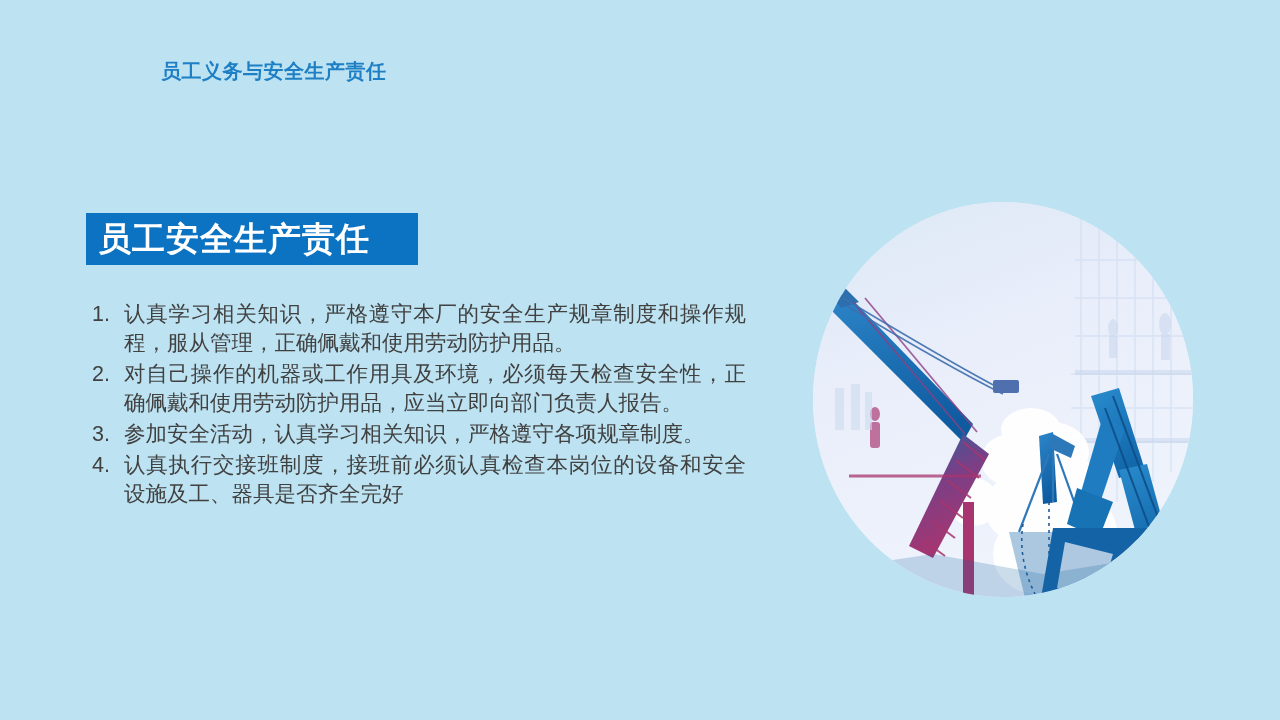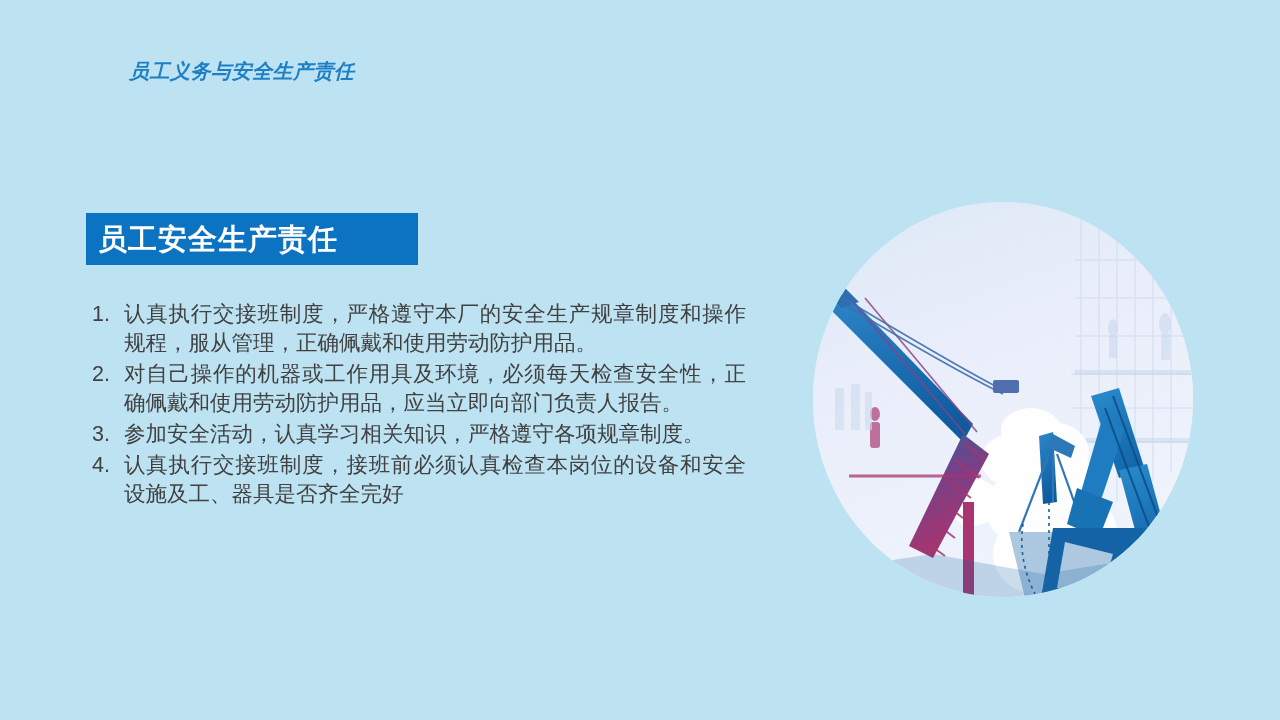--- a/index.html
+++ b/index.html
@@ -18,25 +18,24 @@
 
   .slide {
     position: absolute;
     inset: 0;
     background: #bde3f2;
   }
 
   
   .slide-header {
     position: absolute;
-    left: 129px;
+    left: 161px;
     top: 57px;
     width: 600px;
     height: 30px;
-    font-style: italic;
   }
   .slide-header .header-title {
     font-size: 20px;
     font-weight: bold;
     color: #1f7fc4;
     letter-spacing: 0.5px;
     line-height: 28px;
     white-space: nowrap;
   }
 
@@ -48,21 +47,21 @@
     width: 332px;
     height: 52px;
     background: #0c73c2;
     display: flex;
     align-items: center;
     box-sizing: border-box;
     padding-left: 12px;
   }
   .section-badge .badge-text {
     color: #ffffff;
-    font-size: 29px;
+    font-size: 33px;
     font-weight: bold;
     line-height: 36px;
     letter-spacing: 1px;
     white-space: nowrap;
     text-align: right;
   }
 
   
   .duty-list {
     position: absolute;
@@ -122,21 +121,21 @@
   </div>
 
   <div class="section-badge">
     <span class="badge-text">员工安全生产责任</span>
   </div>
 
   <div class="duty-list">
 
     <div class="duty-item">
       <span class="item-number">1.</span>
-      <span class="item-text">认真执行交接班制度，严格遵守本厂的安全生产规章制度和操作规程，服从管理，正确佩戴和使用劳动防护用品。</span>
+      <span class="item-text">认真学习相关知识，严格遵守本厂的安全生产规章制度和操作规程，服从管理，正确佩戴和使用劳动防护用品。</span>
     </div>
 
     <div class="duty-item">
       <span class="item-number">2.</span>
       <span class="item-text">对自己操作的机器或工作用具及环境，必须每天检查安全性，正确佩戴和使用劳动防护用品，应当立即向部门负责人报告。</span>
     </div>
 
     <div class="duty-item">
       <span class="item-number">3.</span>
       <span class="item-text">参加安全活动，认真学习相关知识，严格遵守各项规章制度。</span>

